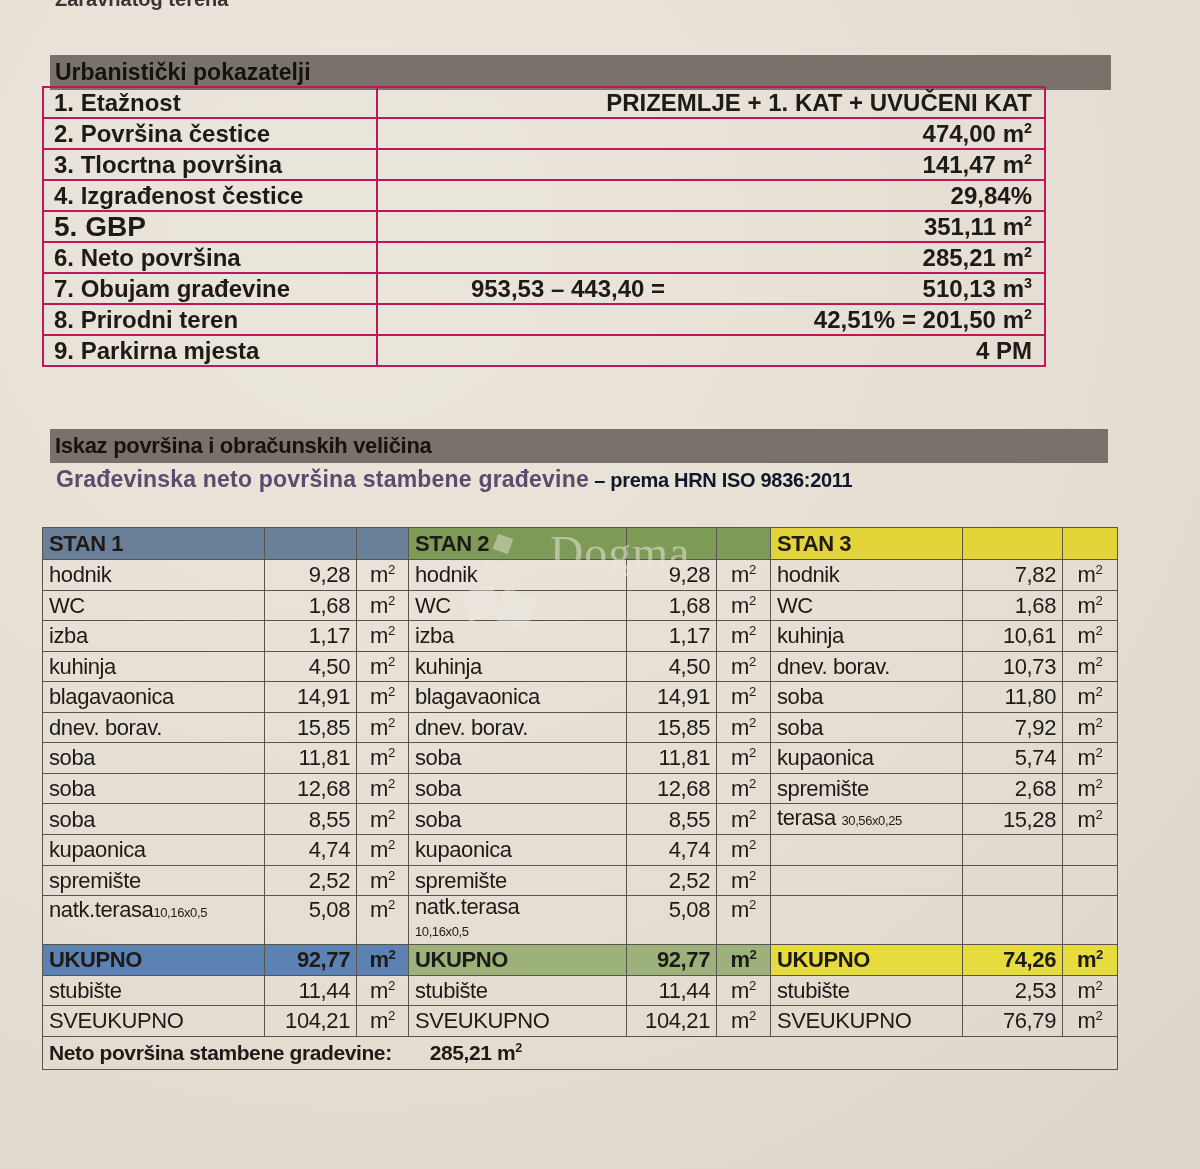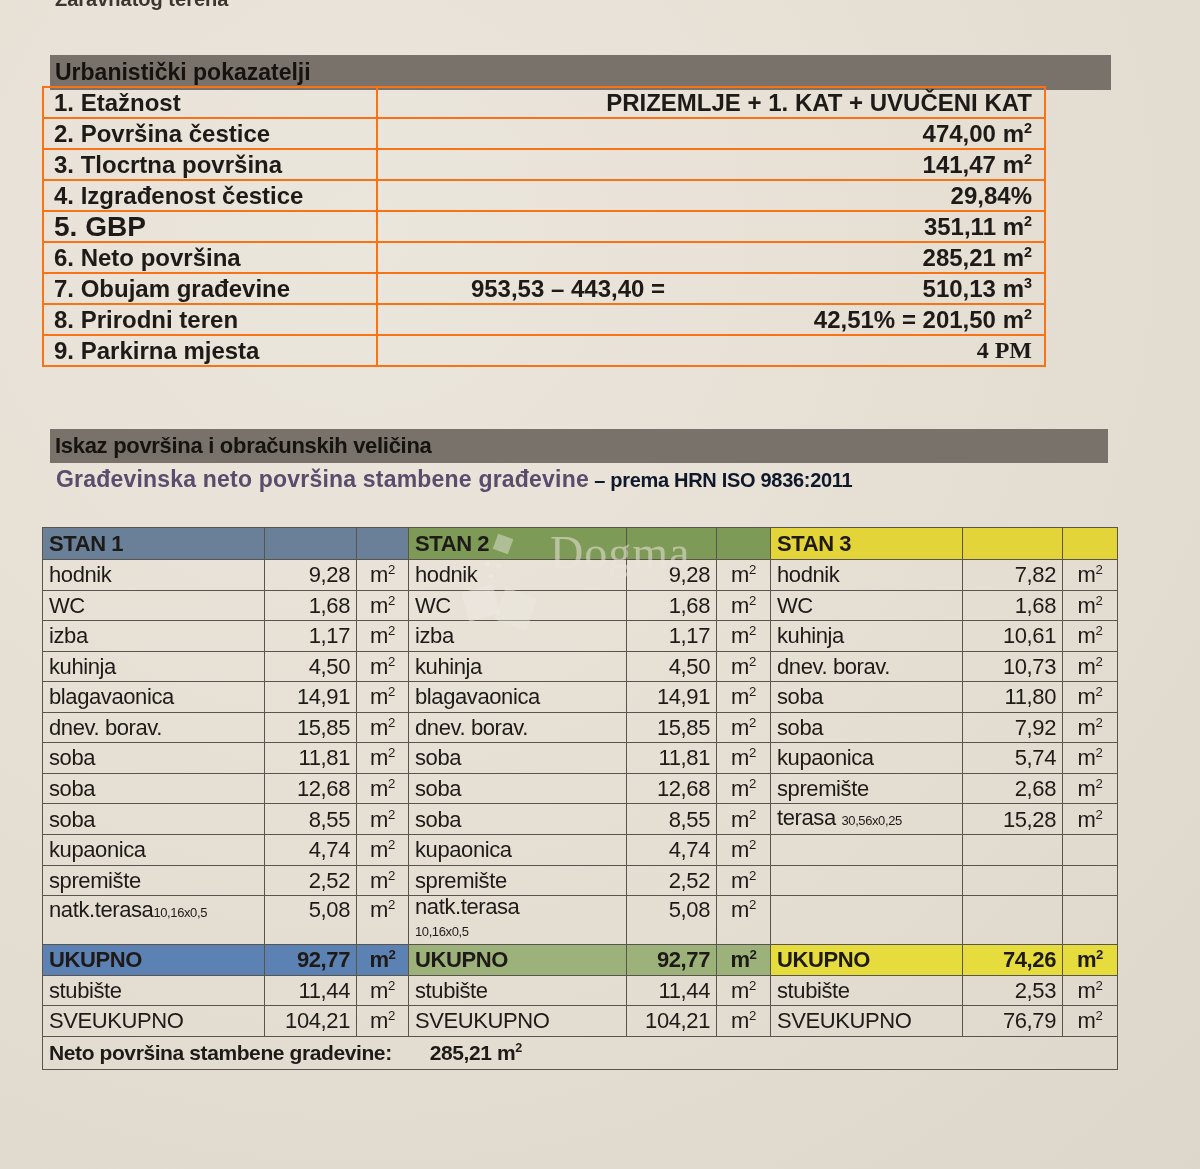--- a/index.html
+++ b/index.html
@@ -15,21 +15,21 @@
   .bar {
     position: absolute; background: #78726b; color: #151210;
     font-weight: bold; font-size: 23px; line-height: 34px; padding-left: 5px; box-sizing: border-box; margin-top: 23px;
   }
   .bar1 { left: 50px; top: 32px; width: 1061px; height: 35px; }
   .bar2 { left: 50px; top: 406px; width: 1058px; height: 34px; font-size: 22px; letter-spacing: -0.3px; }
 
   table { border-collapse: collapse; position: absolute; }
   .t1 { left: 42px; top: 86px; width: 1004px; }
   .t1 td {
-    border: 2px solid #f97316; height: 29px; padding: 0 10px; font-weight: bold; font-size: 24px;
+    border: 2px solid #be185d; height: 29px; padding: 0 10px; font-weight: bold; font-size: 24px;
     line-height: 29px; white-space: nowrap;
   }
   .t1 td.lbl { width: 312px; padding-left: 10px; }
   .t1 td.mid { text-align: center; }
   .t1 td.val { text-align: right; padding-right: 12px; }
   .t1 td.span2 { text-align: right; padding-right: 12px; }
   .t1 tr.gbp td.lbl { font-size: 28px; }
   sup { font-size: 0.6em; vertical-align: 0.6em; line-height: 0; }
 
   .subtitle {
@@ -111,21 +111,21 @@
         <td class="val" style="border-left: none;"><span>510,13 m</span><sup>3</sup></td>
       </tr>
       <tr>
         <td class="lbl">8. Prirodni teren</td>
         <td class="mid" style="border-right: none; width: 360px;"></td>
         <td class="val" style="border-left: none;"><span>42,51% = 201,50 m</span><sup>2</sup></td>
       </tr>
       <tr>
         <td class="lbl">9. Parkirna mjesta</td>
         <td class="mid" style="border-right: none; width: 360px;"></td>
-        <td class="val" style="border-left: none; font-family: Liberation Serif, serif;"><span>4 PM</span></td>
+        <td class="val" style="border-left: none;"><span>4 PM</span></td>
       </tr>
     </tbody>
 </table>
 
 <div class="bar bar2">Iskaz površina i obračunskih veličina</div>
 
 <div class="subtitle"><span>Građevinska neto površina stambene građevine</span><span class="std"> – prema HRN ISO 9836:2011</span></div>
 
 <table class="t2">
   <colgroup>

